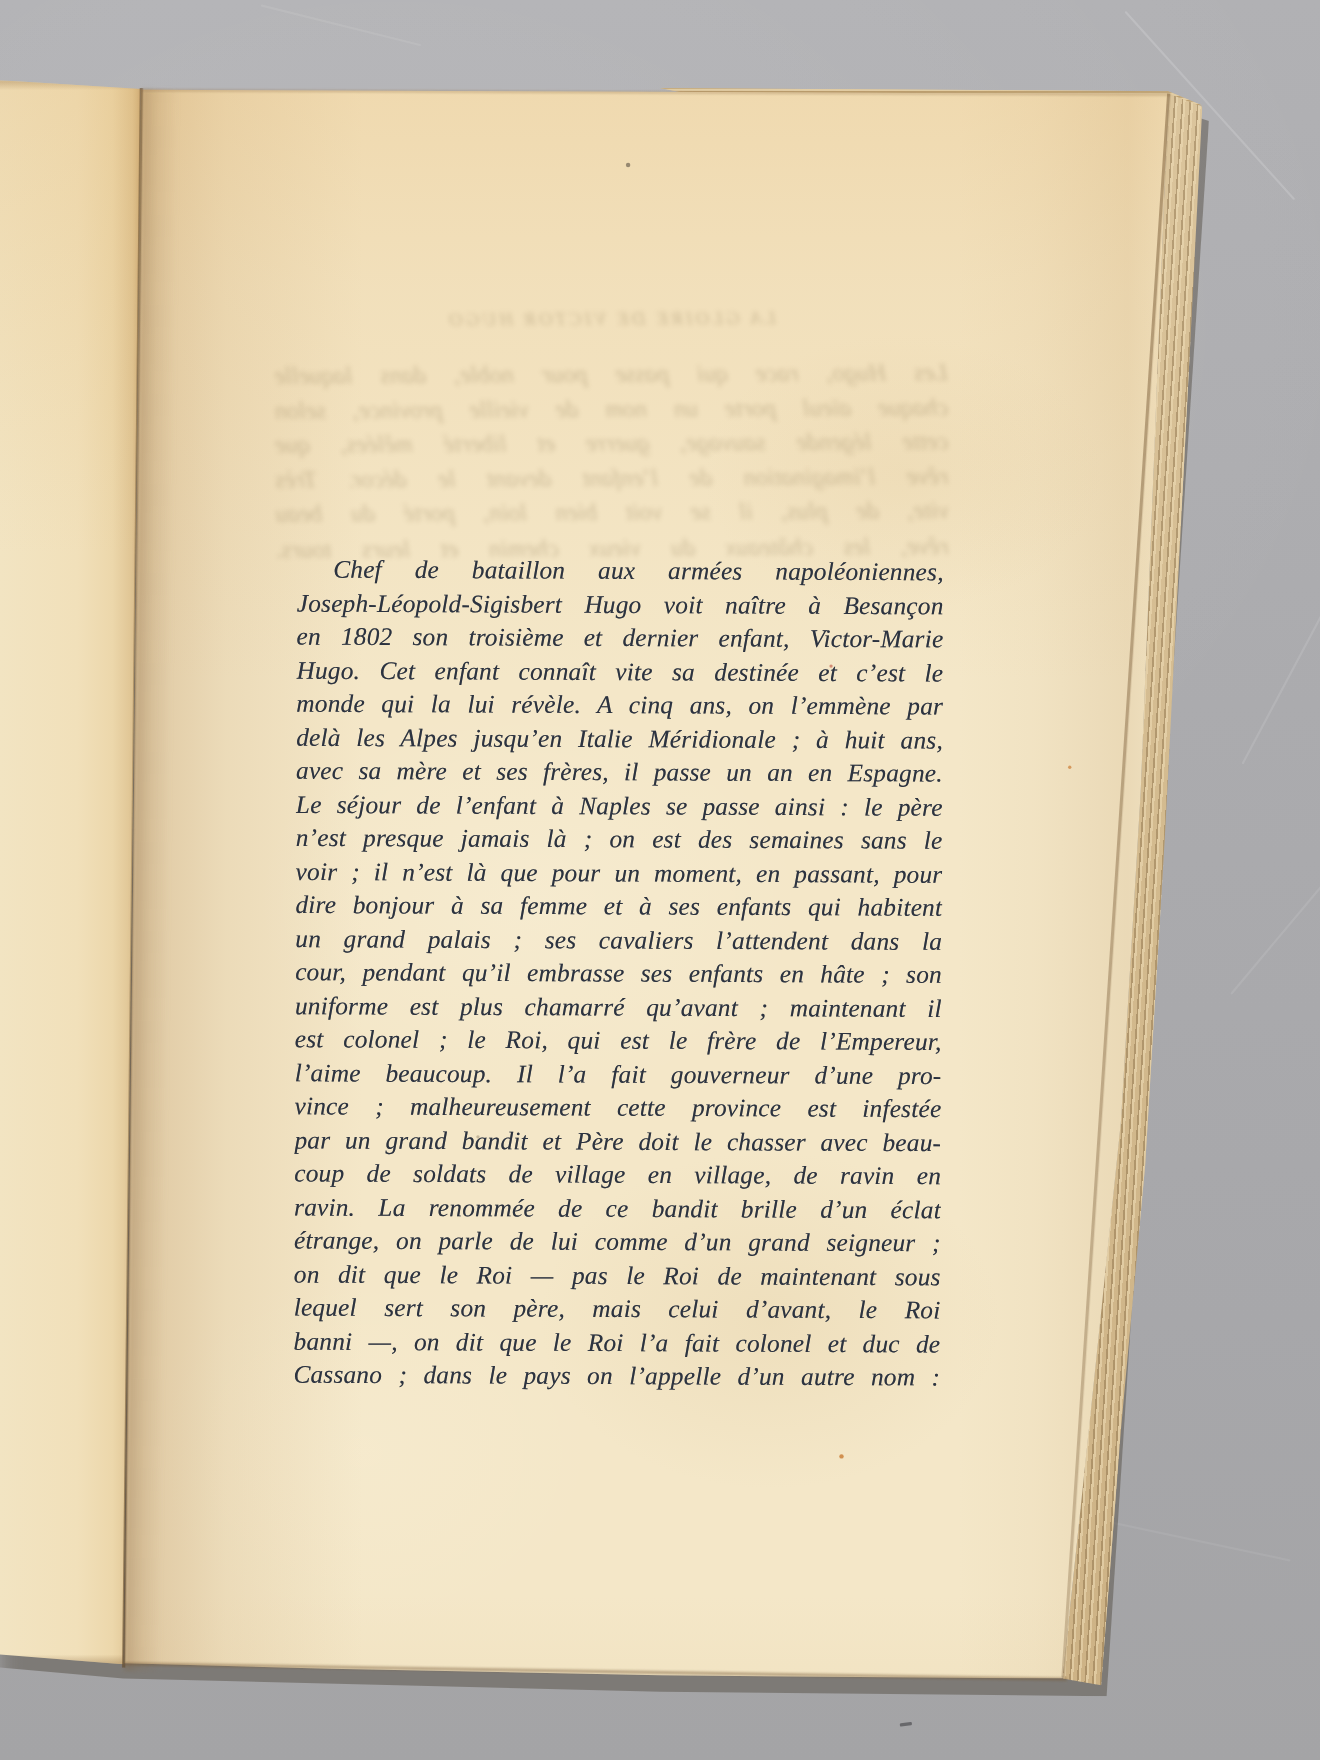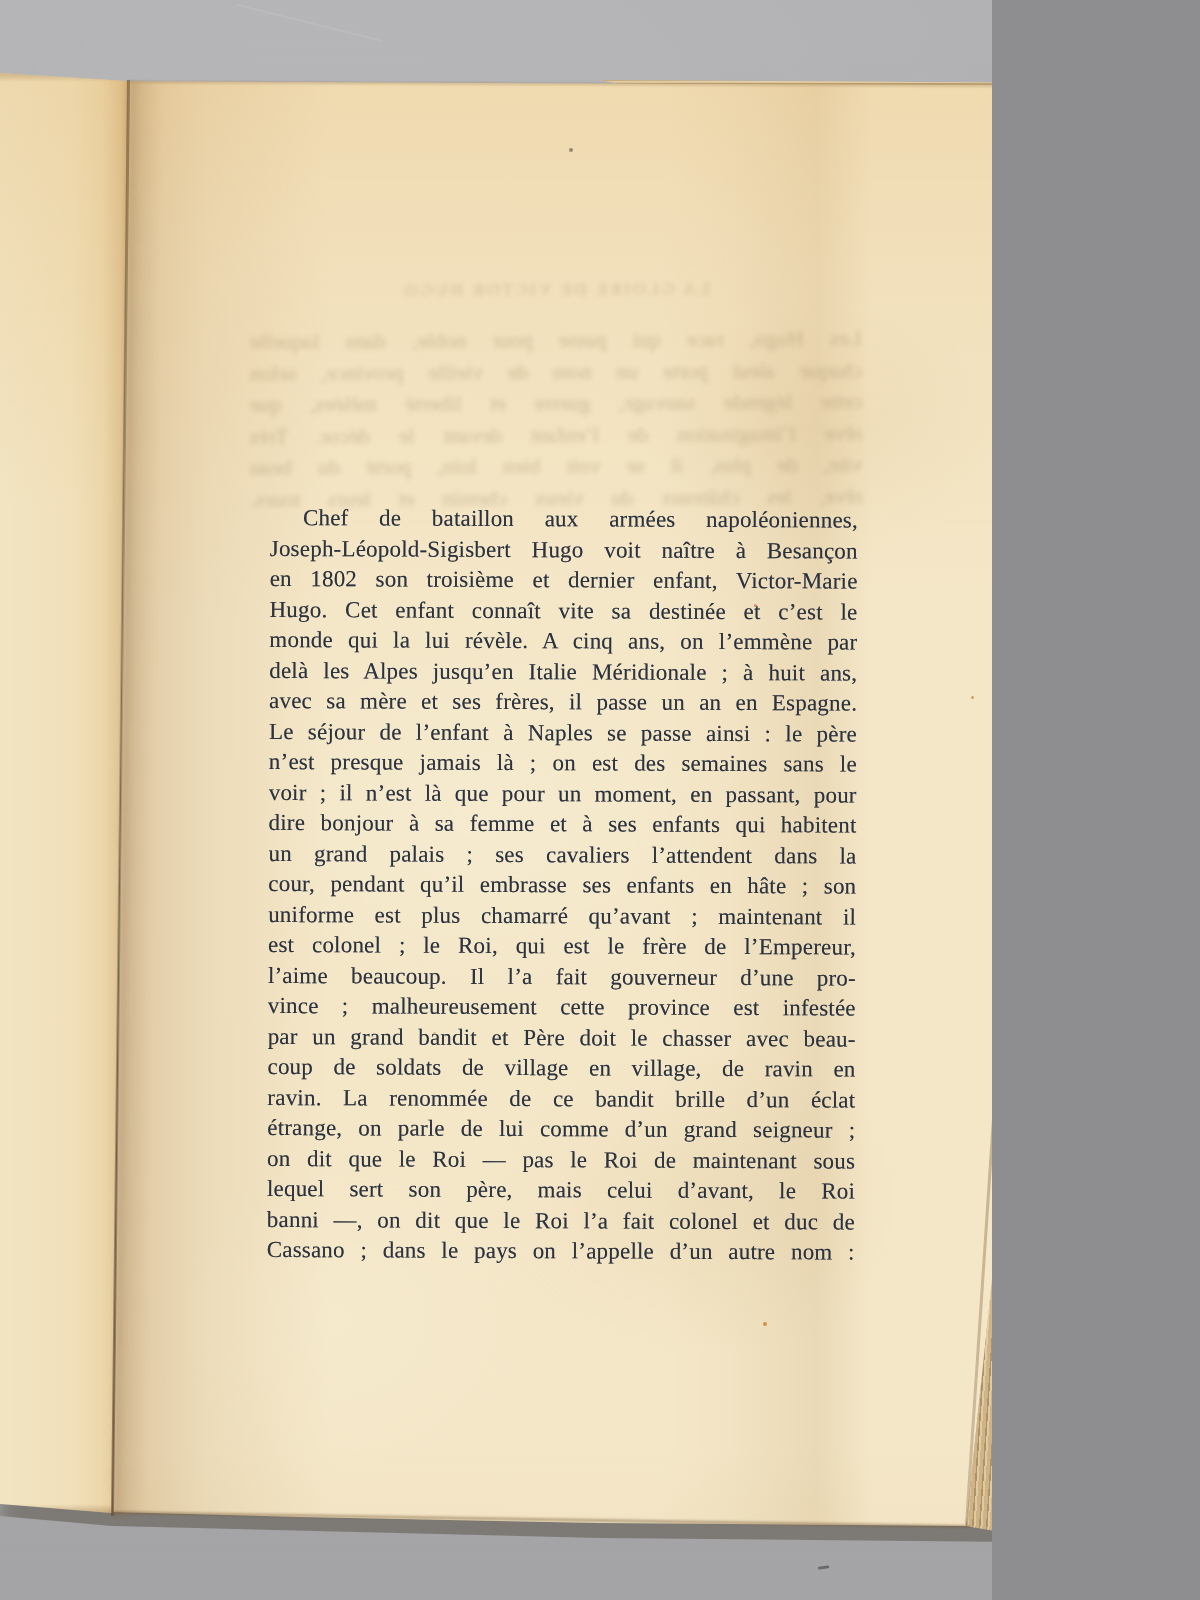--- a/index.html
+++ b/index.html
@@ -1,20 +1,20 @@
 <!DOCTYPE html>
 <html><head>
 <meta charset="utf-8">
 <style>
   html,body{margin:0;padding:0;background:#8e8e90;}
-  .photo{position:relative;width:992px;height:1600px;overflow:hidden;
+  .photo{position:relative;width:1200px;height:1600px;overflow:hidden;
     font-family:"Liberation Serif","DejaVu Serif",serif;
     background:
       radial-gradient(1500px 1100px at 30% 18%, rgba(255,255,255,0.10), rgba(0,0,0,0) 60%),
-      linear-gradient(to bottom,#b1b1b4 0%,#ababae 40%,#a7a7aa 75%,#a4a4a6 100%);}
+      linear-gradient(to bottom,#b1b1b4 0%,#ababae 40%,#a7a7aa 75%,#a4a4a6 100%); font-style: italic;}
   .scratch{position:absolute;background:rgba(255,255,255,0.16);height:1.5px;border-radius:1px;}
   #s1{left:985px;top:95px;width:230px;transform:rotate(48deg);}
   #s2{left:1055px;top:570px;width:280px;transform:rotate(-62deg);opacity:.7;}
   #s3{left:1085px;top:830px;width:190px;transform:rotate(-50deg);opacity:.6;}
   #s4{left:235px;top:22px;width:150px;transform:rotate(14deg);opacity:.5;}
   #s5{left:1005px;top:1400px;width:170px;transform:rotate(12deg);opacity:.45;}
   .dash{position:absolute;background:#59595c;border-radius:1px;}
   #d1{left:1066px;top:318px;width:15px;height:3px;transform:rotate(6deg);}
   #d2{left:818px;top:1566px;width:11px;height:2.5px;transform:rotate(-8deg);opacity:.8;}
   .book-shadow{position:absolute;left:0;top:0;width:1200px;height:1600px;

